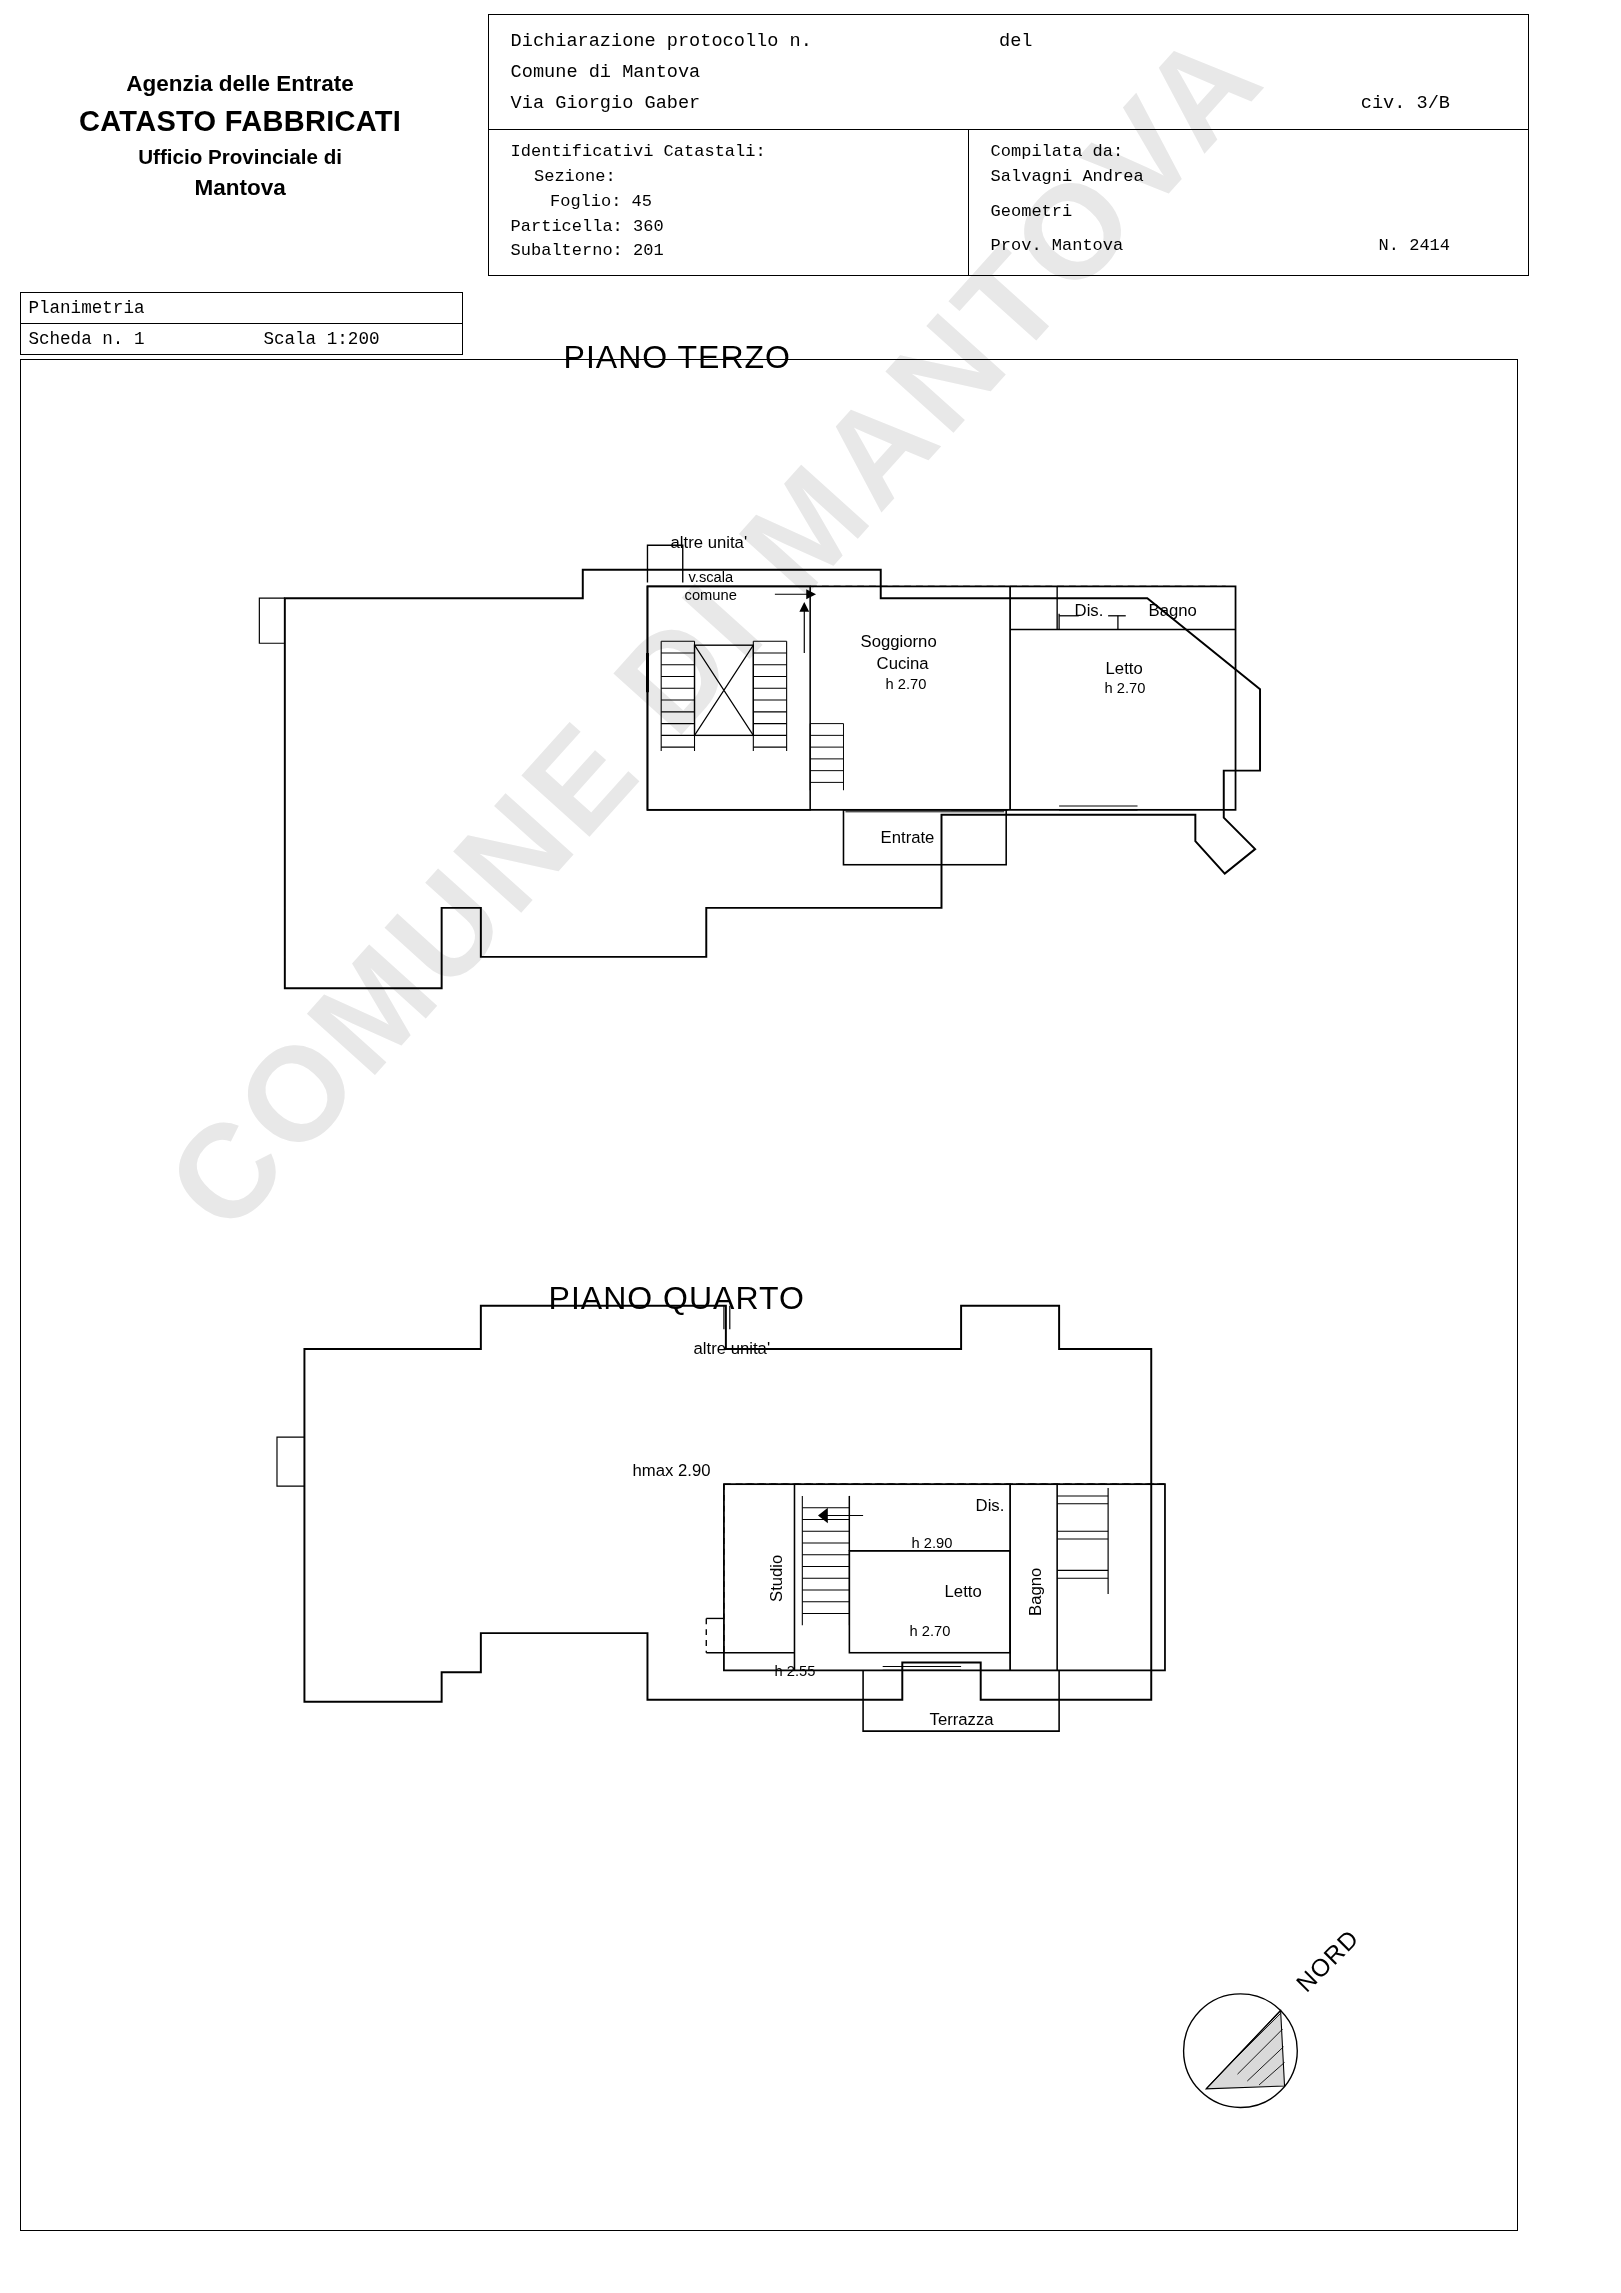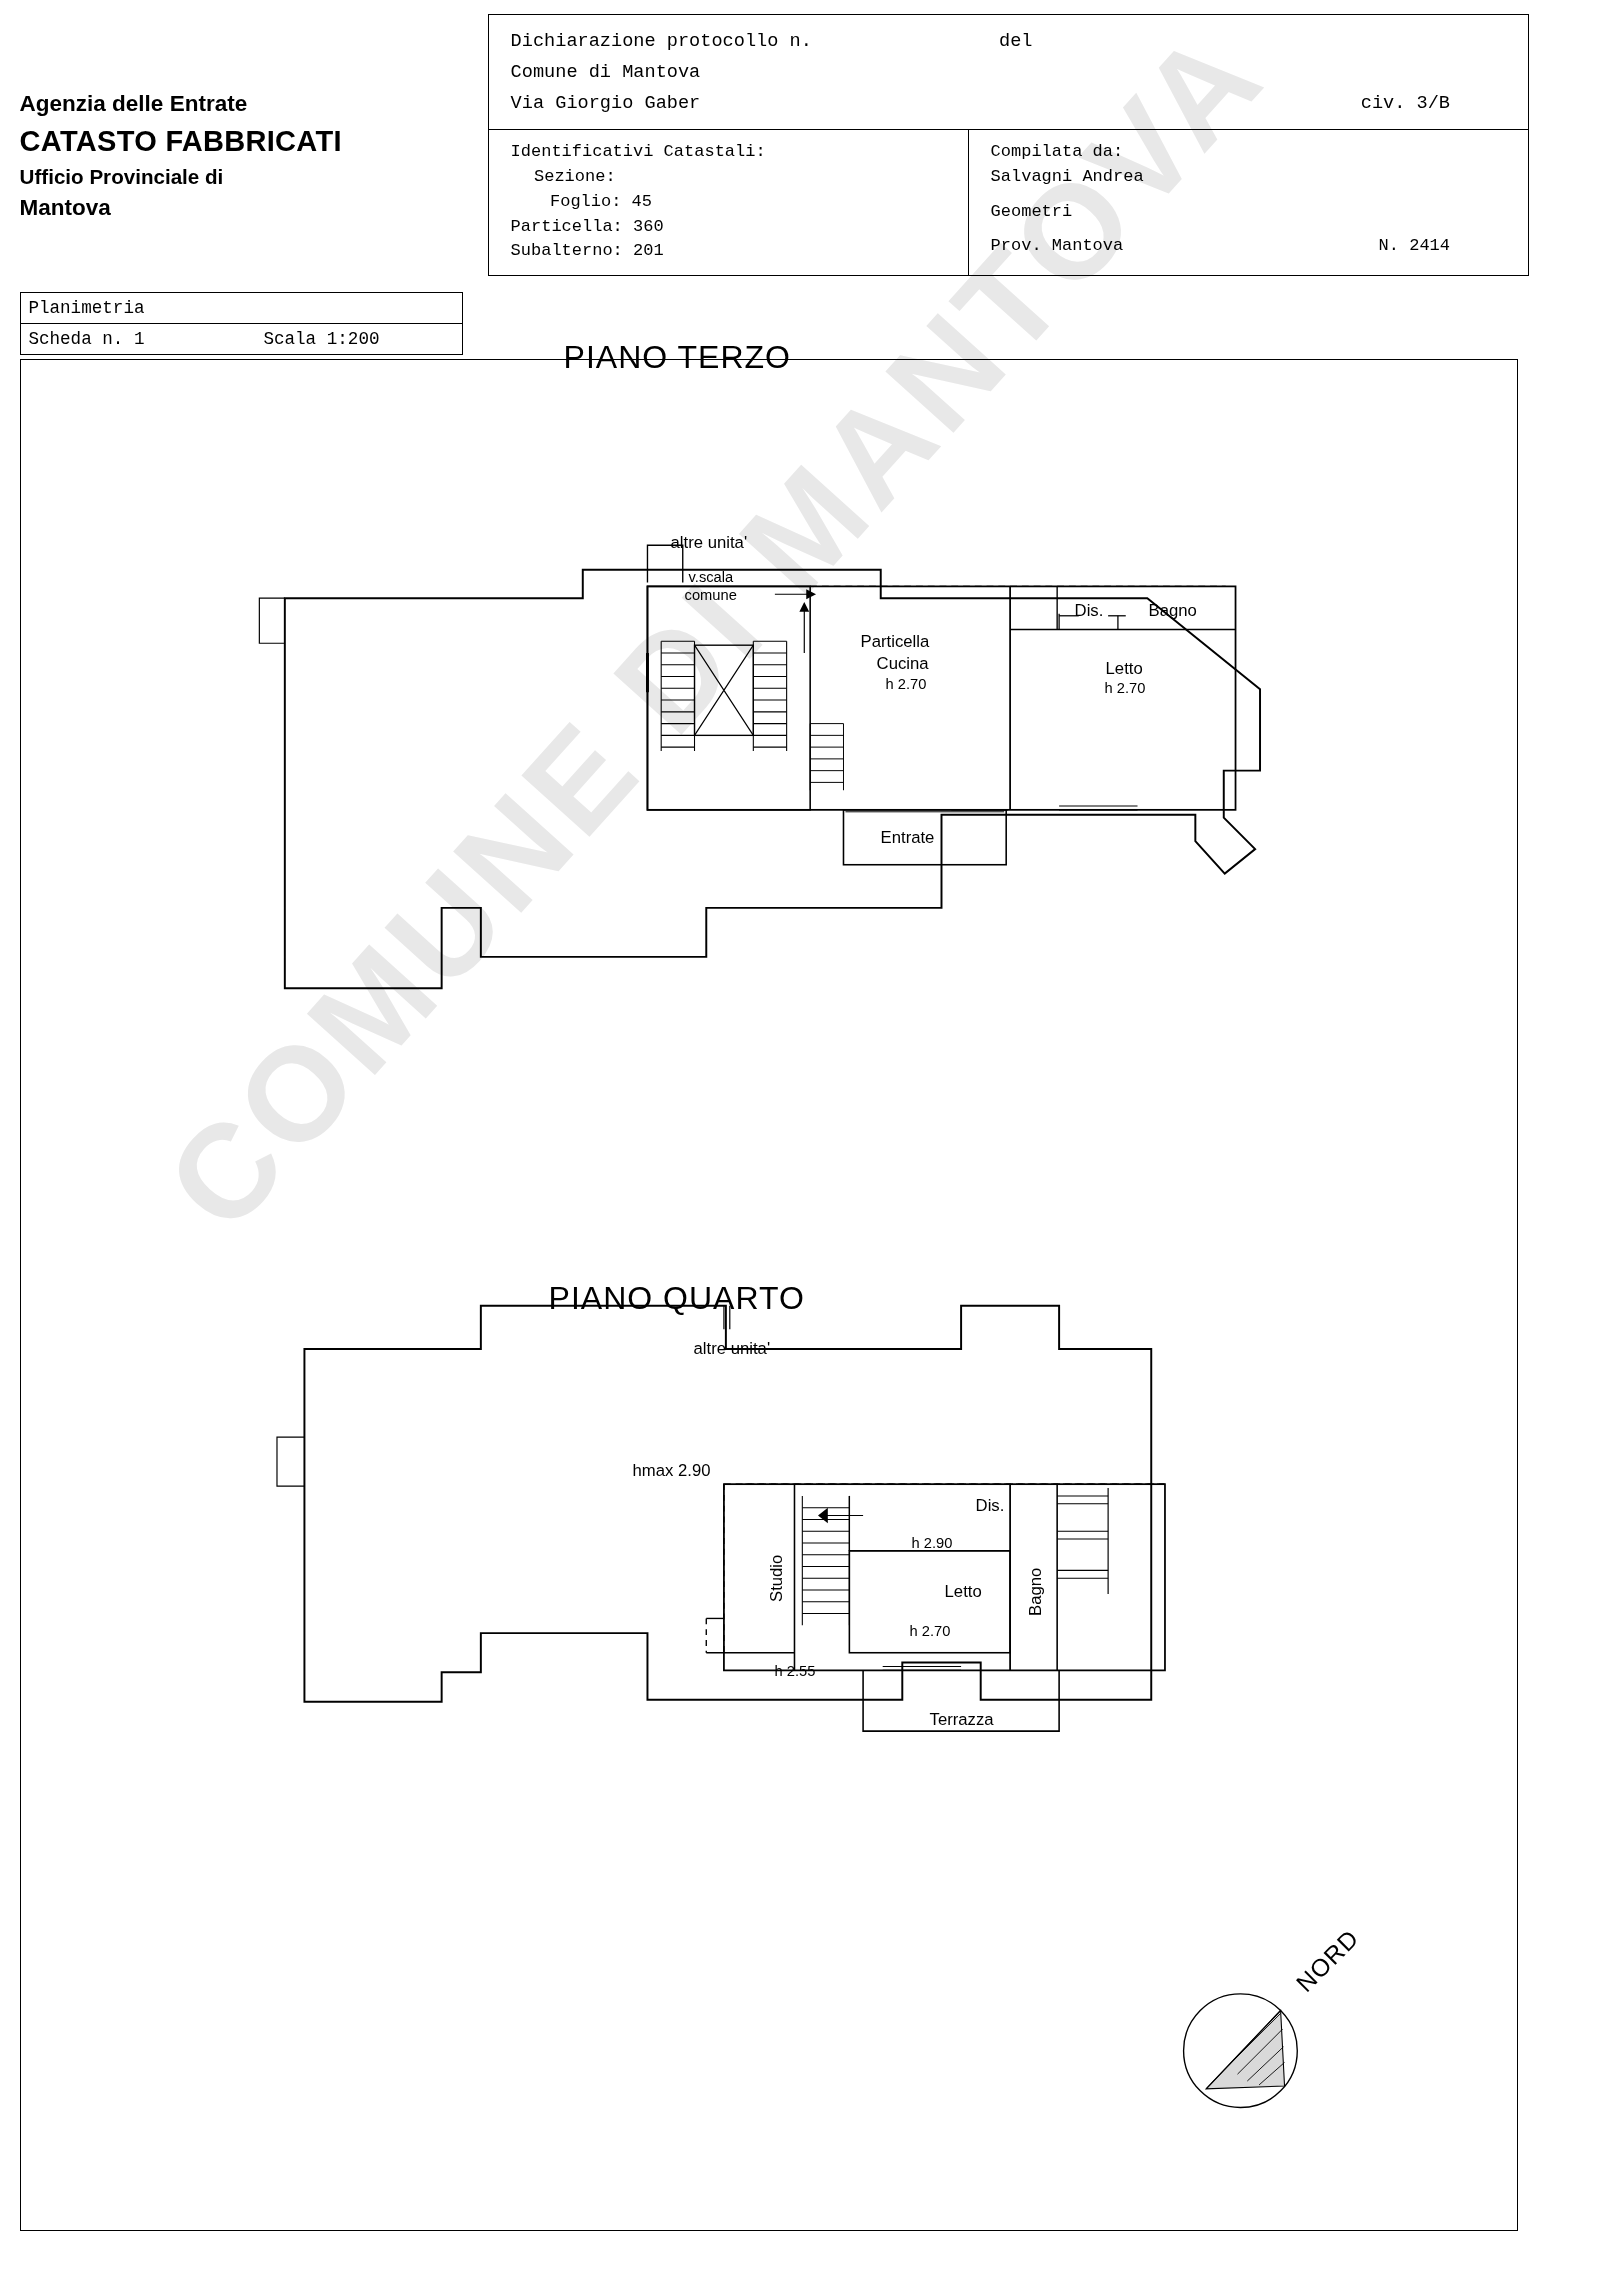--- a/index.html
+++ b/index.html
@@ -37,23 +37,23 @@
     color: #e8e8e8;
     white-space: nowrap;
   }
 
   
   .agency-block {
     position: absolute;
     left: 19.6px;
     top: 69px;
     width: 441px;
+    text-align: center;
     line-height: 1.32;
     z-index: 20;
-    margin-top: 20px;
   }
   .agency-line1 { font-size: 22.5px; font-weight: bold; }
   .agency-line2 { font-size: 29px; font-weight: bold; letter-spacing: 0.3px; margin-top: 2.9px;}
   .agency-line3 { font-size: 20.6px; font-weight: bold; margin-top: 2.9px;}
   .agency-line4 { font-size: 22.5px; font-weight: bold; margin-top: 2.9px;}
 
   .planimetria-box {
     position: absolute;
     left: 19.6px;
     top: 292px;
@@ -364,21 +364,21 @@
       </g>
     </g>
   </svg>
 
   <div class="floor-title" style="left:544px; top:-19.6px;">PIANO TERZO</div>
 
   <div class="lbl" style="left:651px; top:174px;">altre unita'</div>
   <div class="lbl small" style="left:669px; top:210px;text-align:center;">v.scala</div>
   <div class="lbl small" style="left:665px; top:228px;">comune</div>
 
-  <div class="lbl" style="left:841px; top:273px;">Particella</div>
+  <div class="lbl" style="left:841px; top:273px;">Soggiorno</div>
   <div class="lbl" style="left:857px; top:295px;">Cucina</div>
   <div class="lbl small" style="left:866px; top:317px;">h 2.70</div>
 
   <div class="lbl" style="left:1055px; top:242px;">Dis.</div>
   <div class="lbl" style="left:1129px; top:242px;">Bagno</div>
   <div class="lbl" style="left:1086px; top:300px;">Letto</div>
   <div class="lbl small" style="left:1085px; top:321px;">h 2.70</div>
 
   <div class="lbl" style="left:861px; top:469px;">Entrate</div>
 

